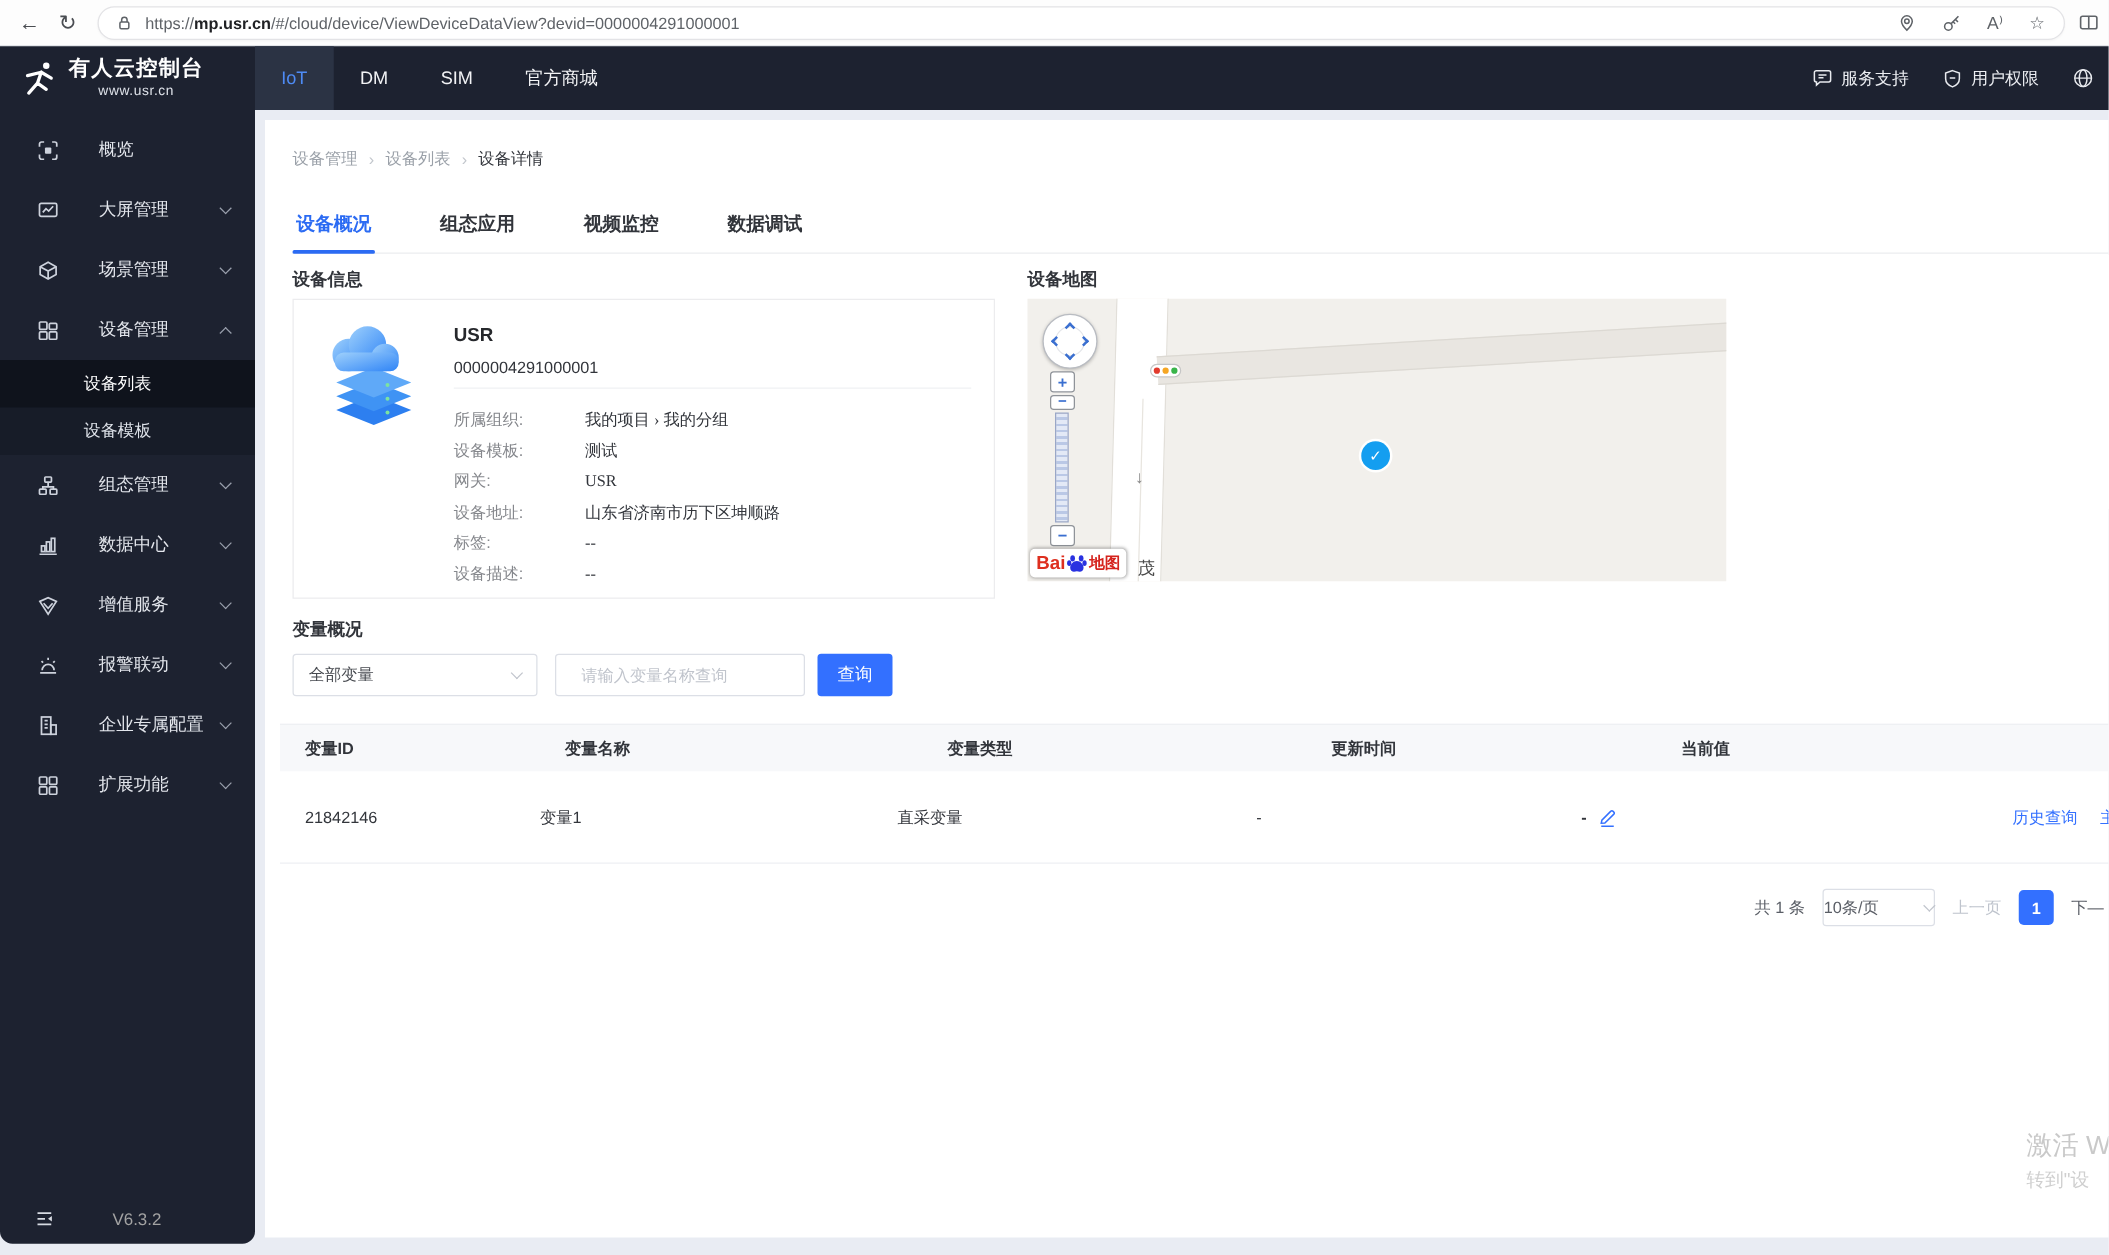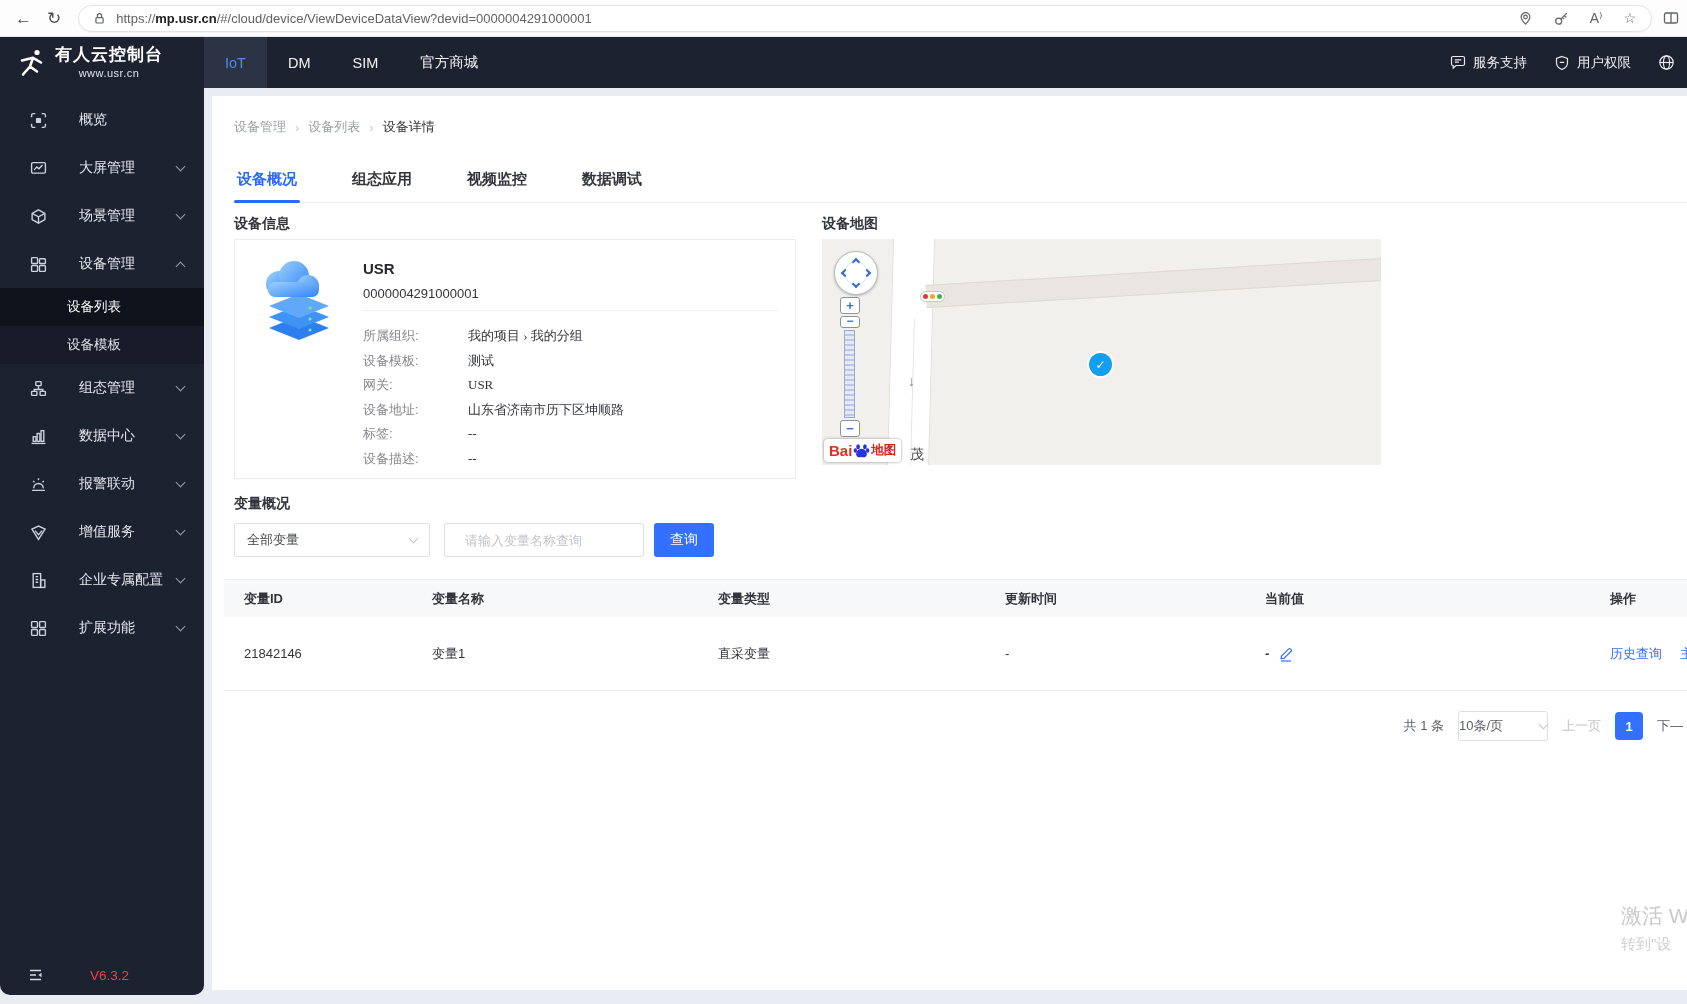--- a/index.html
+++ b/index.html
@@ -47,21 +47,21 @@
     color:#e3e6ec;font-size:14px;cursor:pointer;gap:12px;}
   .side-item .icn{width:17px;height:17px;margin-right:20px;flex:none;}
   .chev{margin-left:auto;width:7px;height:7px;border-right:1.6px solid #9aa0ad;
     border-bottom:1.6px solid #9aa0ad;transform:rotate(45deg);margin-top:-4px;flex:none;}
   .chev.up{transform:rotate(-135deg);margin-top:5px;}
   .submenu{background:#171c28;}
   .sub-item{height:38px;display:flex;align-items:center;padding-left:67px;font-size:13.5px;
     color:#dfe3ea;cursor:pointer;}
   .sub-item.active{background:#0f131c;color:#fff;}
   .side-bottom{position:absolute;bottom:12px;left:0;right:0;display:flex;align-items:center;
-    padding-left:28px;color:#ef4444;}
+    padding-left:28px;color:#a3a3a3;}
   .version{margin-left:46px;font-size:13.5px;}
 
   
   .main-panel{position:absolute;left:212px;top:96px;width:1475px;height:894px;background:#fff;
     overflow:hidden;padding-left:22px;}
   .breadcrumb{padding-top:22px;display:flex;align-items:center;gap:9px;font-size:13px;color:#9aa0a8;}
   .crumb{cursor:pointer;}
   .crumb.current{color:#32353b;cursor:default;}
   .crumb-sep{color:#c3c7cd;font-size:13px;}
 
@@ -136,21 +136,21 @@
   .search-input{margin-left:14px;width:200px;height:34px;border:1px solid #dcdfe6;border-radius:3px;
     padding:0 20px;font-size:13px;color:#333;outline:none;}
   .search-input::placeholder{color:#c0c4cc;}
   .query-btn{margin-left:10px;width:60px;height:34px;background:#3370ff;color:#fff;border:none;
     border-radius:3px;font-size:14px;cursor:pointer;}
 
   .var-table{margin-top:22px;margin-left:-10px;}
   .t-head,.t-row{display:grid;grid-template-columns:188px 286px 287px 260px 345px 1fr;
     align-items:center;padding-left:20px;}
   .t-head{height:38px;background:#f7f8fa;border-top:1px solid #eef0f3;font-size:13px;
-    font-weight:700;color:#32353b;}
+    font-weight:700;color:#32353b;gap:20px;}
   .t-row{height:74px;border-bottom:1px solid #eef0f3;font-size:13px;color:#32353b;}
   .cell-current{display:flex;align-items:center;gap:9px;font-weight:700;}
   .cell-actions{display:flex;gap:18px;white-space:nowrap;}
   .link{color:#3370ff;cursor:pointer;}
 
   .pagination{margin-top:20px;display:flex;justify-content:flex-end;align-items:center;gap:14px;
     font-size:13px;color:#5a5e66;padding-right:4px;}
   .page-select{width:90px;height:30px;border:1px solid #dcdfe6;border-radius:3px;display:flex;
     align-items:center;justify-content:center;gap:10px;cursor:pointer;background:#fff;}
   .prev{color:#bfc4cd;cursor:default;}
@@ -316,35 +316,35 @@
             <rect x="6.7" y="5.2" width="2.6" height="7.3"></rect>
             <rect x="10.4" y="2.5" width="2.6" height="10"></rect>
         </svg>
       </span>
       <span>数据中心</span>
       <span class="chev"></span>
     </div>
     <div class="side-item">
       <span class="icn">
         <svg width="17" height="17" viewBox="0 0 16 16" fill="none" stroke="#cdd2dc" stroke-width="1.3">
+          <path d="M1.8 4.8 8 2l6.2 2.8L8 14.5Z"></path>
+            <path d="M4.6 6.2 8 10l3.4-3.8"></path>
+        </svg>
+      </span>
+      <span>增值服务</span>
+      <span class="chev"></span>
+    </div>
+    <div class="side-item">
+      <span class="icn">
+        <svg width="17" height="17" viewBox="0 0 16 16" fill="none" stroke="#cdd2dc" stroke-width="1.3">
           <path d="M3.5 11.5a4.5 4.5 0 0 1 9 0"></path>
             <path d="M2 13.5h12M8 2v1.8M3 4.6l1.2 1.2M13 4.6l-1.2 1.2"></path>
         </svg>
       </span>
       <span>报警联动</span>
-      <span class="chev"></span>
-    </div>
-    <div class="side-item">
-      <span class="icn">
-        <svg width="17" height="17" viewBox="0 0 16 16" fill="none" stroke="#cdd2dc" stroke-width="1.3">
-          <path d="M1.8 4.8 8 2l6.2 2.8L8 14.5Z"></path>
-            <path d="M4.6 6.2 8 10l3.4-3.8"></path>
-        </svg>
-      </span>
-      <span>增值服务</span>
       <span class="chev"></span>
     </div>
     <div class="side-item">
       <span class="icn">
         <svg width="17" height="17" viewBox="0 0 16 16" fill="none" stroke="#cdd2dc" stroke-width="1.3">
           <rect x="3" y="1.5" width="7" height="13"></rect>
             <path d="M5.3 4.3h2.4M5.3 7h2.4M5.3 9.7h2.4"></path>
             <rect x="10" y="7.5" width="4" height="7"></rect>
         </svg>
       </span>

